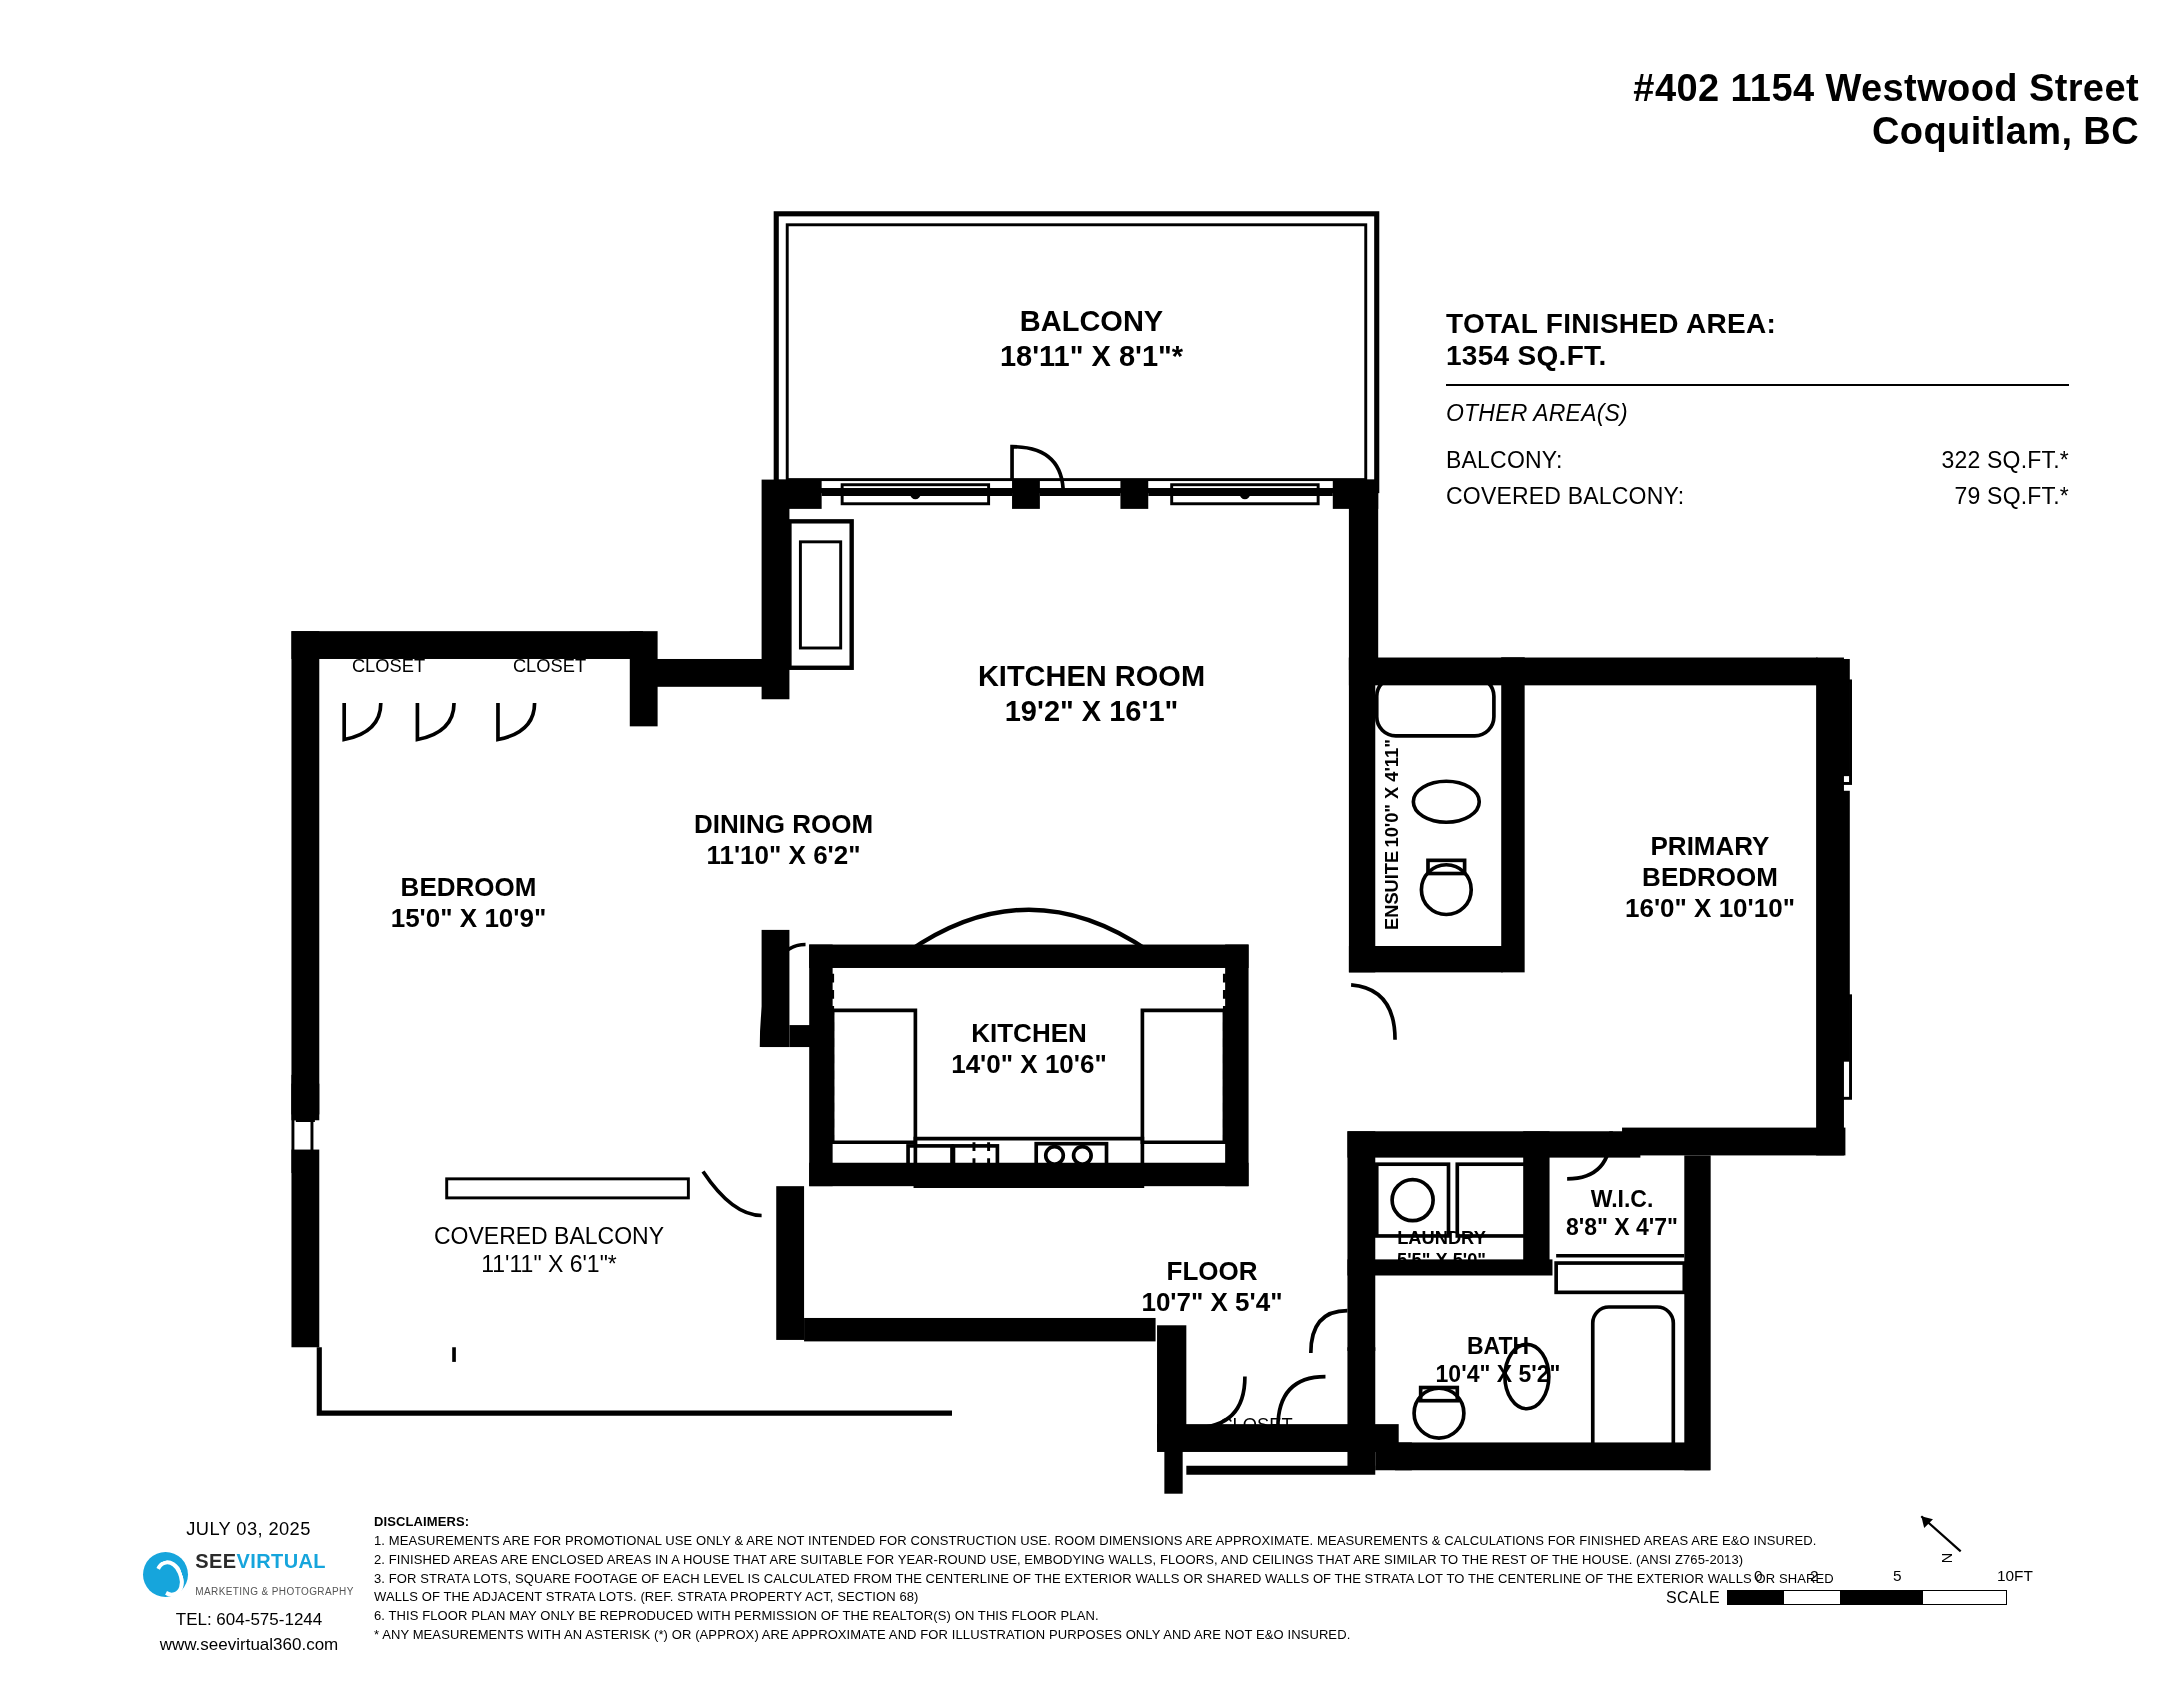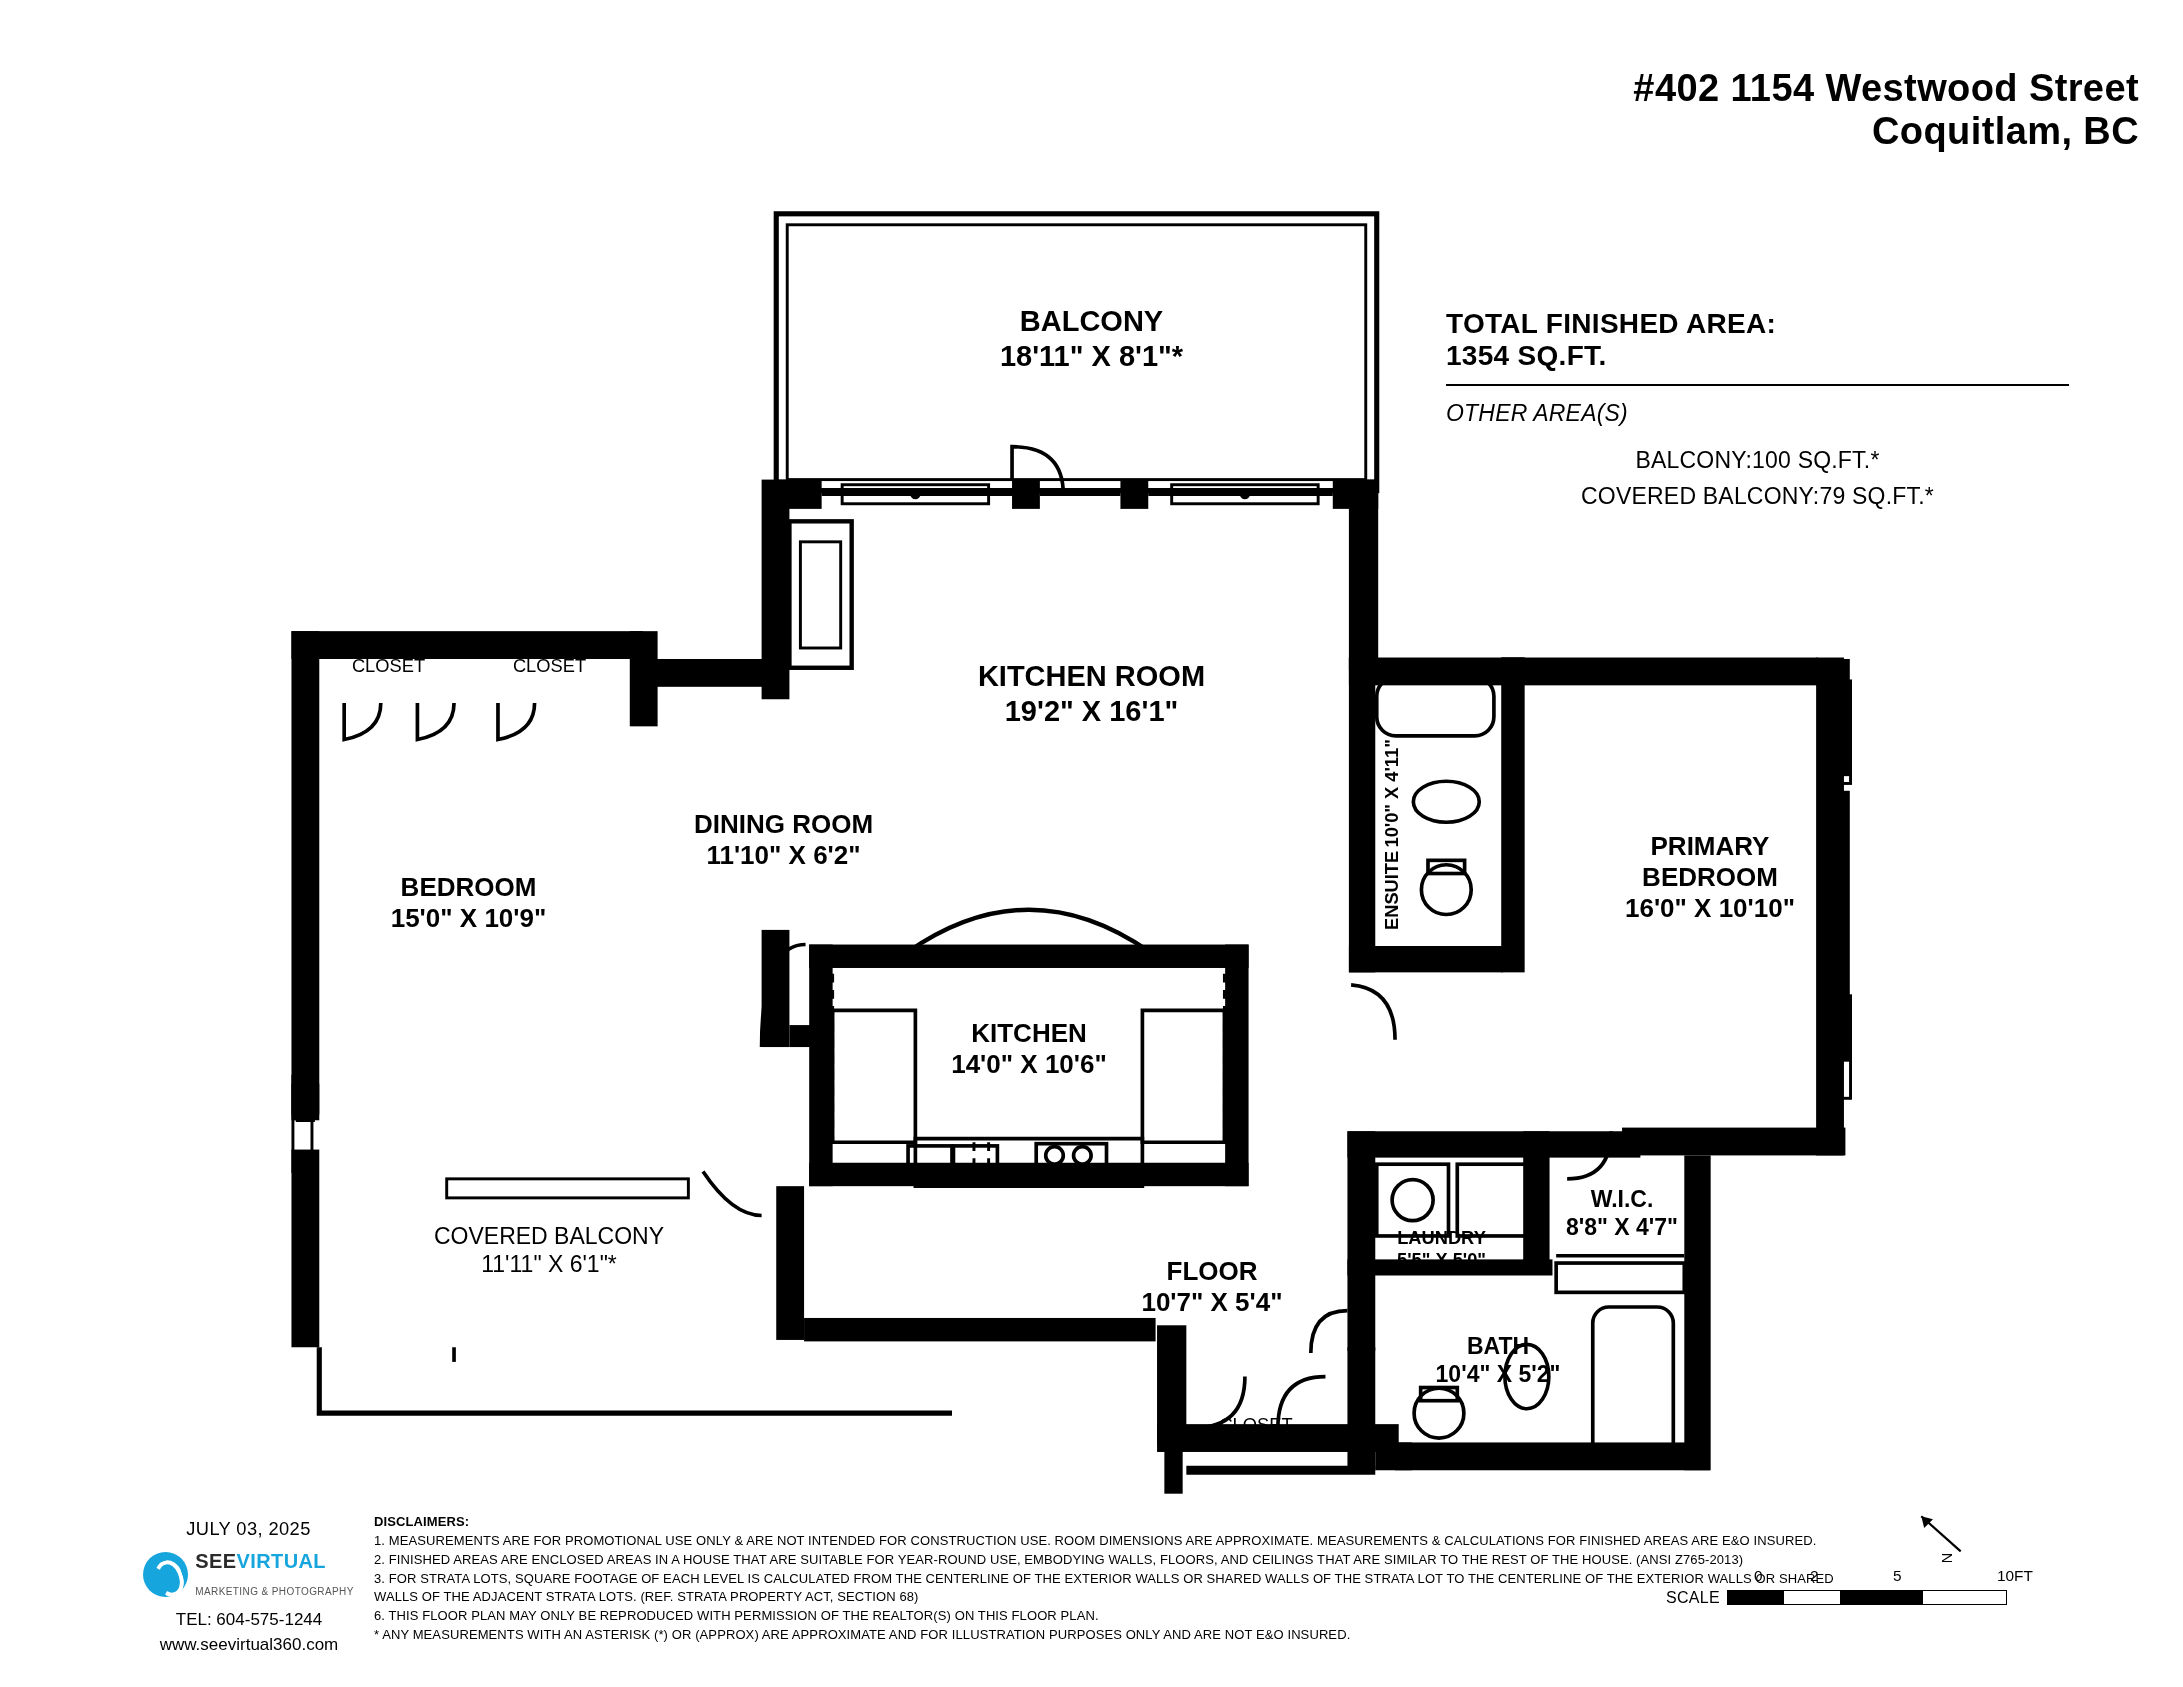--- a/index.html
+++ b/index.html
@@ -60,21 +60,21 @@
     margin-bottom: 14.6px;
   }
   #area-summary .other-head {
     font-size: 23px;
     font-style: italic;
     letter-spacing: 0.2px;
     margin-bottom: 16px;
   }
   #area-summary .other-row {
     display: flex;
-    justify-content: center;
+    justify-content: space-between;
     align-items: baseline;
     font-size: 23px;
     letter-spacing: 0.2px;
     line-height: 1.55;
   }
   #area-summary .other-row .value { white-space: nowrap; }
 
   
   #floorplan {
     position: absolute;
@@ -389,21 +389,21 @@
 
 <div id="area-summary">
   <div class="total-row">
     <span class="label">TOTAL FINISHED AREA:</span>
     <span class="value">1354 SQ.FT.</span>
   </div>
   <div class="rule"></div>
   <div class="other-head">OTHER AREA(S)</div>
   <div class="other-row">
     <span class="label">BALCONY:</span>
-    <span class="value">100  SQ.FT.*</span>
+    <span class="value">322  SQ.FT.*</span>
   </div>
   <div class="other-row">
     <span class="label">COVERED BALCONY:</span>
     <span class="value">79  SQ.FT.*</span>
   </div>
 </div>
 
 <div class="room-label rl-xl" style="left:945px; top:304px; width:293px;">
   <span class="name">BALCONY</span>
   <span class="dim">18'11" X 8'1"*</span>

